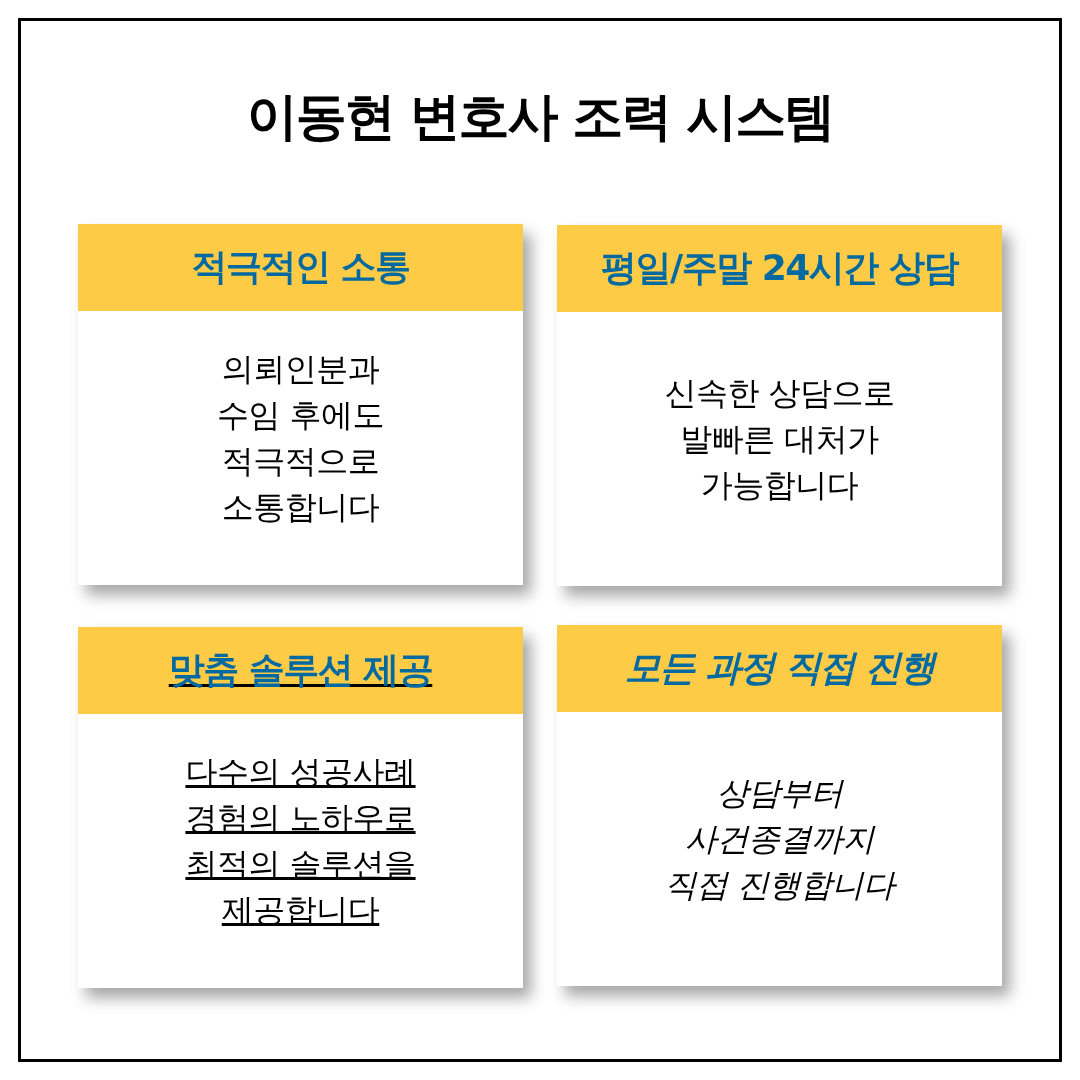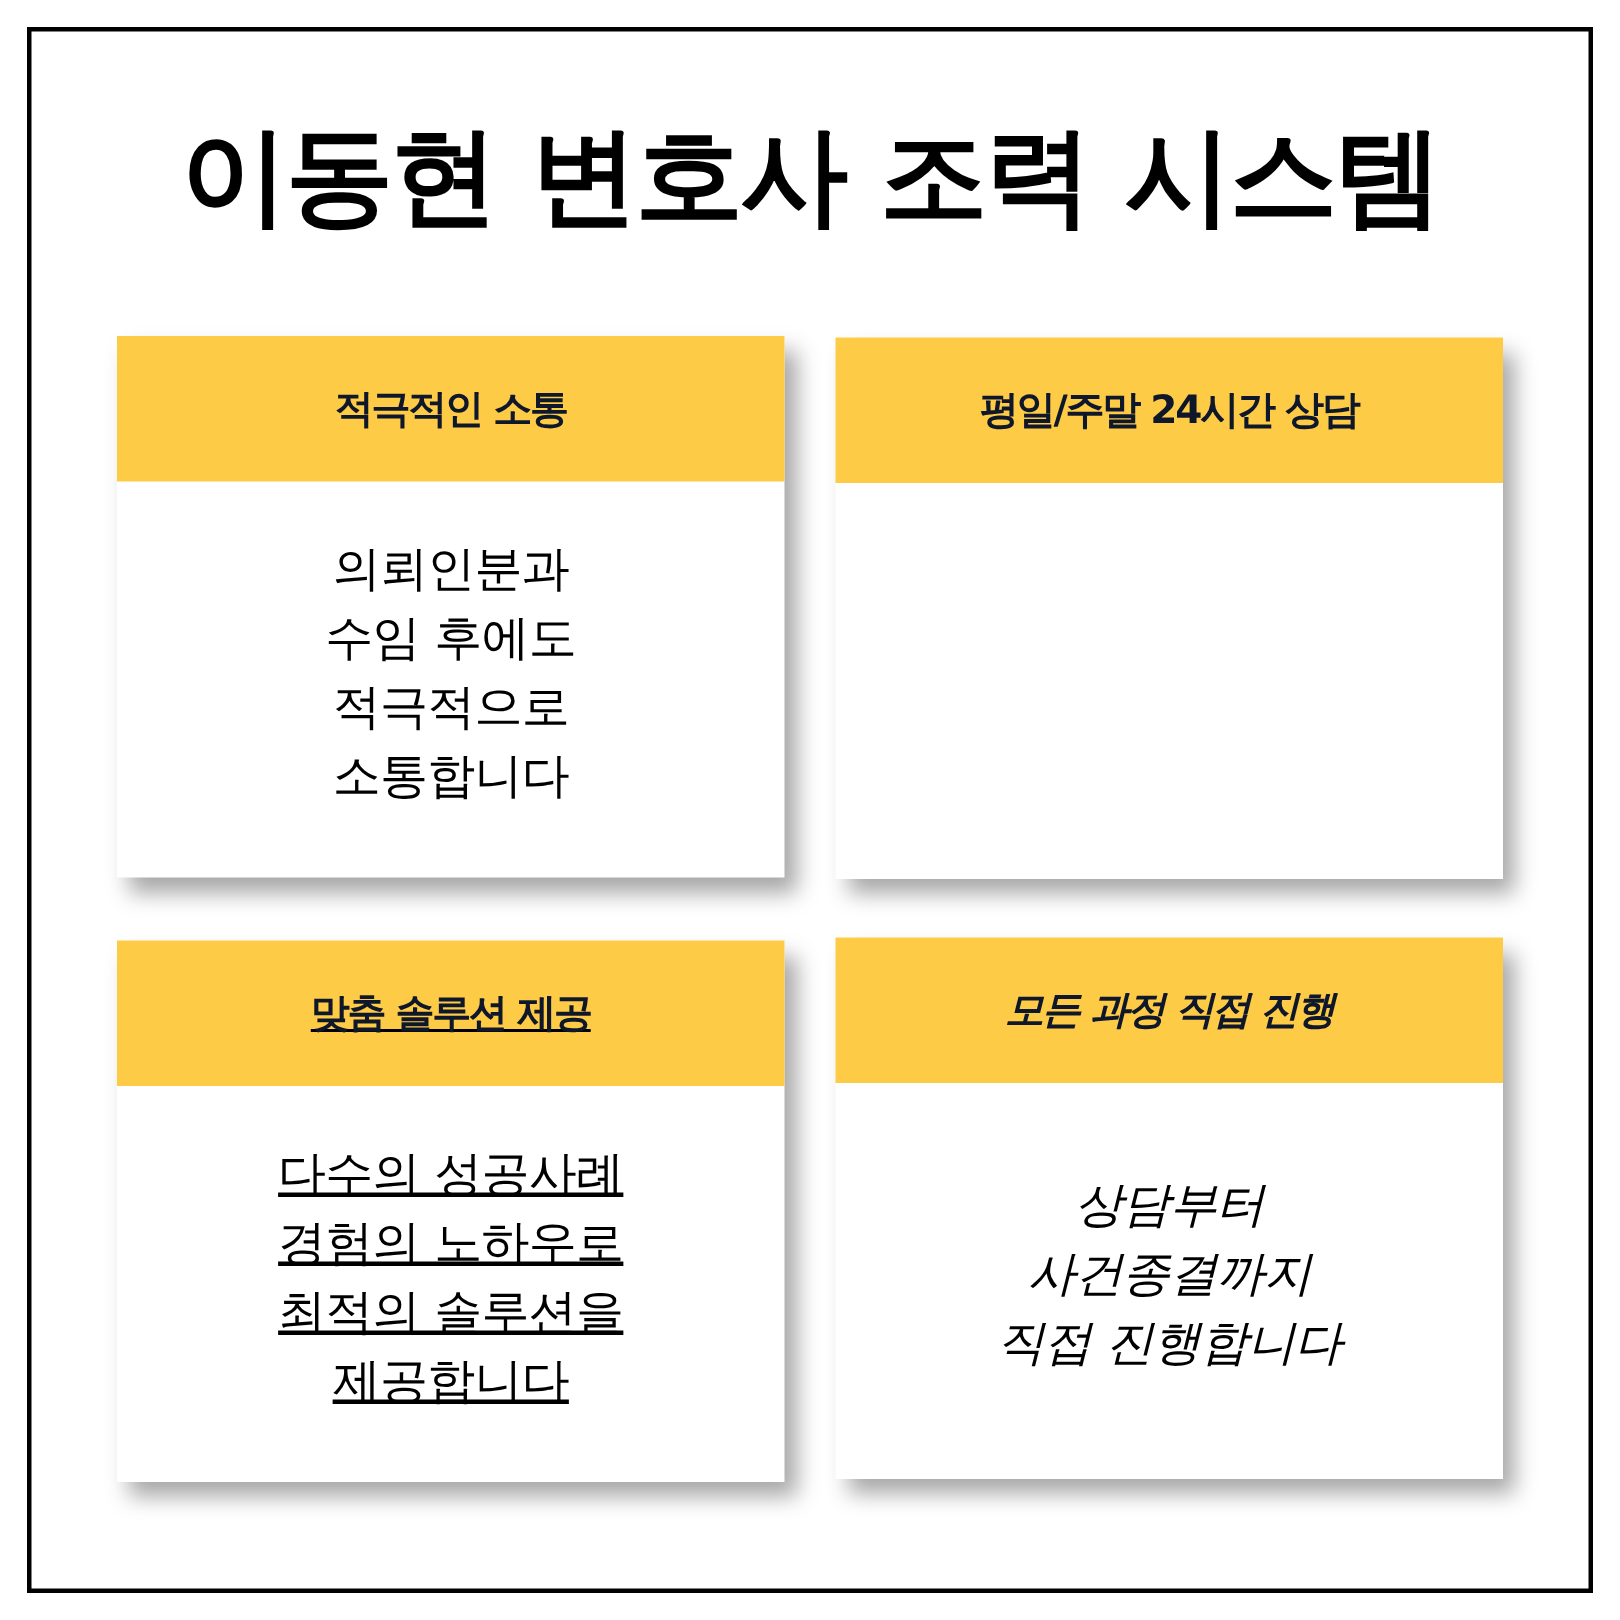--- a/index.html
+++ b/index.html
@@ -1,25 +1,25 @@
 <!DOCTYPE html>
 <html><head>
 <meta charset="utf-8">
 <style>
   html, body { margin: 0; padding: 0; background: #ffffff; }
   body { width: 1080px; height: 1080px; position: relative; overflow: hidden;
          font-family: "DejaVu Sans", "Liberation Sans", sans-serif; }
   .frame { position: absolute; left: 18px; top: 18px; width: 1038px; height: 1038px;
            border: 3px solid #000; background: #fff; }
   .title { position: absolute; left: 0; top: 72px; width: 1080px; text-align: center;
-           font-size: 72px; font-weight: bold; color: #000; letter-spacing: -2px; line-height: 90px; }
+           font-size: 51px; font-weight: bold; color: #000; letter-spacing: -2px; line-height: 90px; }
   .card { position: absolute; width: 445px; height: 361px; background: #fff;
           box-shadow: 8px 10px 14px rgba(0,0,0,0.35); }
-  .card-header { height: 97px; background: #FECB47; display: flex; align-items: center;
-                 justify-content: center; font-size: 26px; font-weight: bold; color: #0f172a;
+  .card-header { height: 87px; background: #FECB47; display: flex; align-items: center;
+                 justify-content: center; font-size: 36px; font-weight: bold; color: #0369a1;
                  letter-spacing: -1.5px; }
   .card-body { height: 254px; display: flex; flex-direction: column; align-items: center;
                justify-content: center; font-size: 32px; color: #000; line-height: 46px;
                letter-spacing: -0.5px; }
   .c1 { left: 78px; top: 224px; }
   .c2 { left: 557px; top: 225px; }
   .c3 { left: 78px; top: 627px; text-decoration: underline; }
   .c4 { left: 557px; top: 625px; font-style: italic; }
 </style>
 </head>
@@ -34,20 +34,25 @@
   <div class="card-body">
     <div>의뢰인분과</div>
     <div>수임 후에도</div>
     <div>적극적으로</div>
     <div>소통합니다</div>
   </div>
 </div>
 
 <div class="card c2">
   <div class="card-header">평일/주말 24시간 상담</div>
+  <div class="card-body">
+    <div>신속한 상담으로</div>
+    <div>발빠른 대처가</div>
+    <div>가능합니다</div>
+  </div>
 </div>
 
 <div class="card c3">
   <div class="card-header">맞춤 솔루션 제공</div>
   <div class="card-body">
     <div>다수의 성공사례</div>
     <div>경험의 노하우로</div>
     <div>최적의 솔루션을</div>
     <div>제공합니다</div>
   </div>

